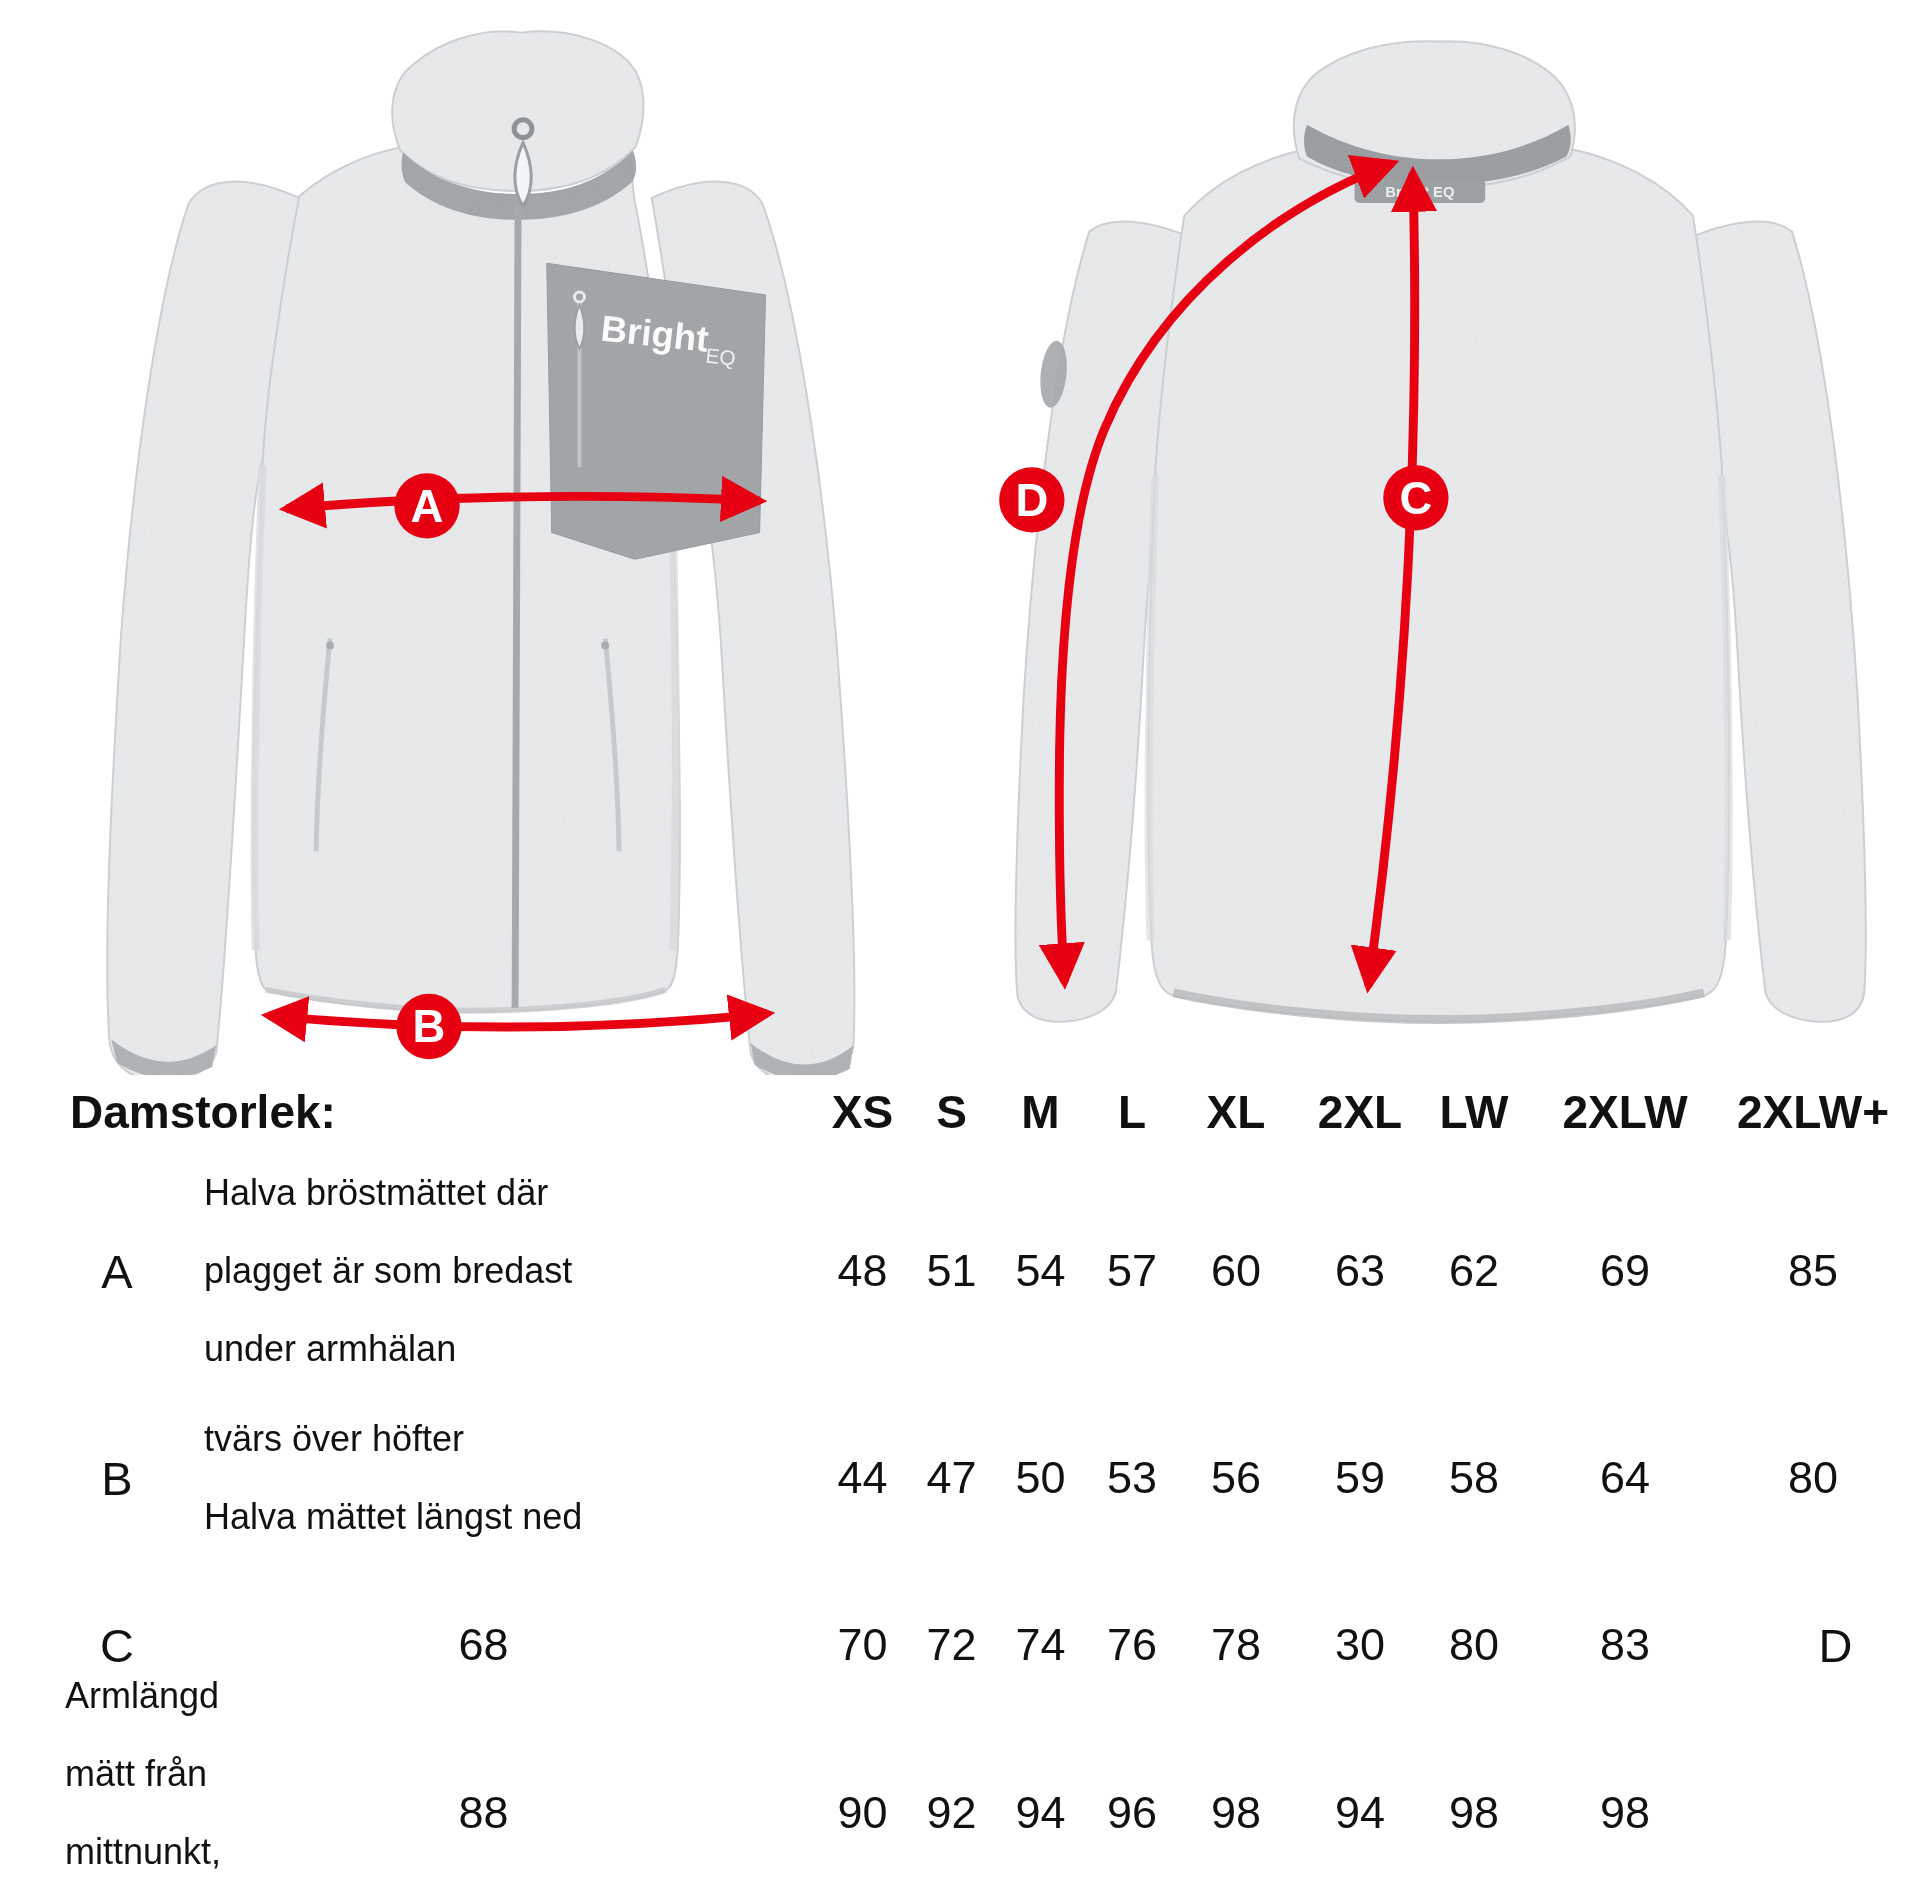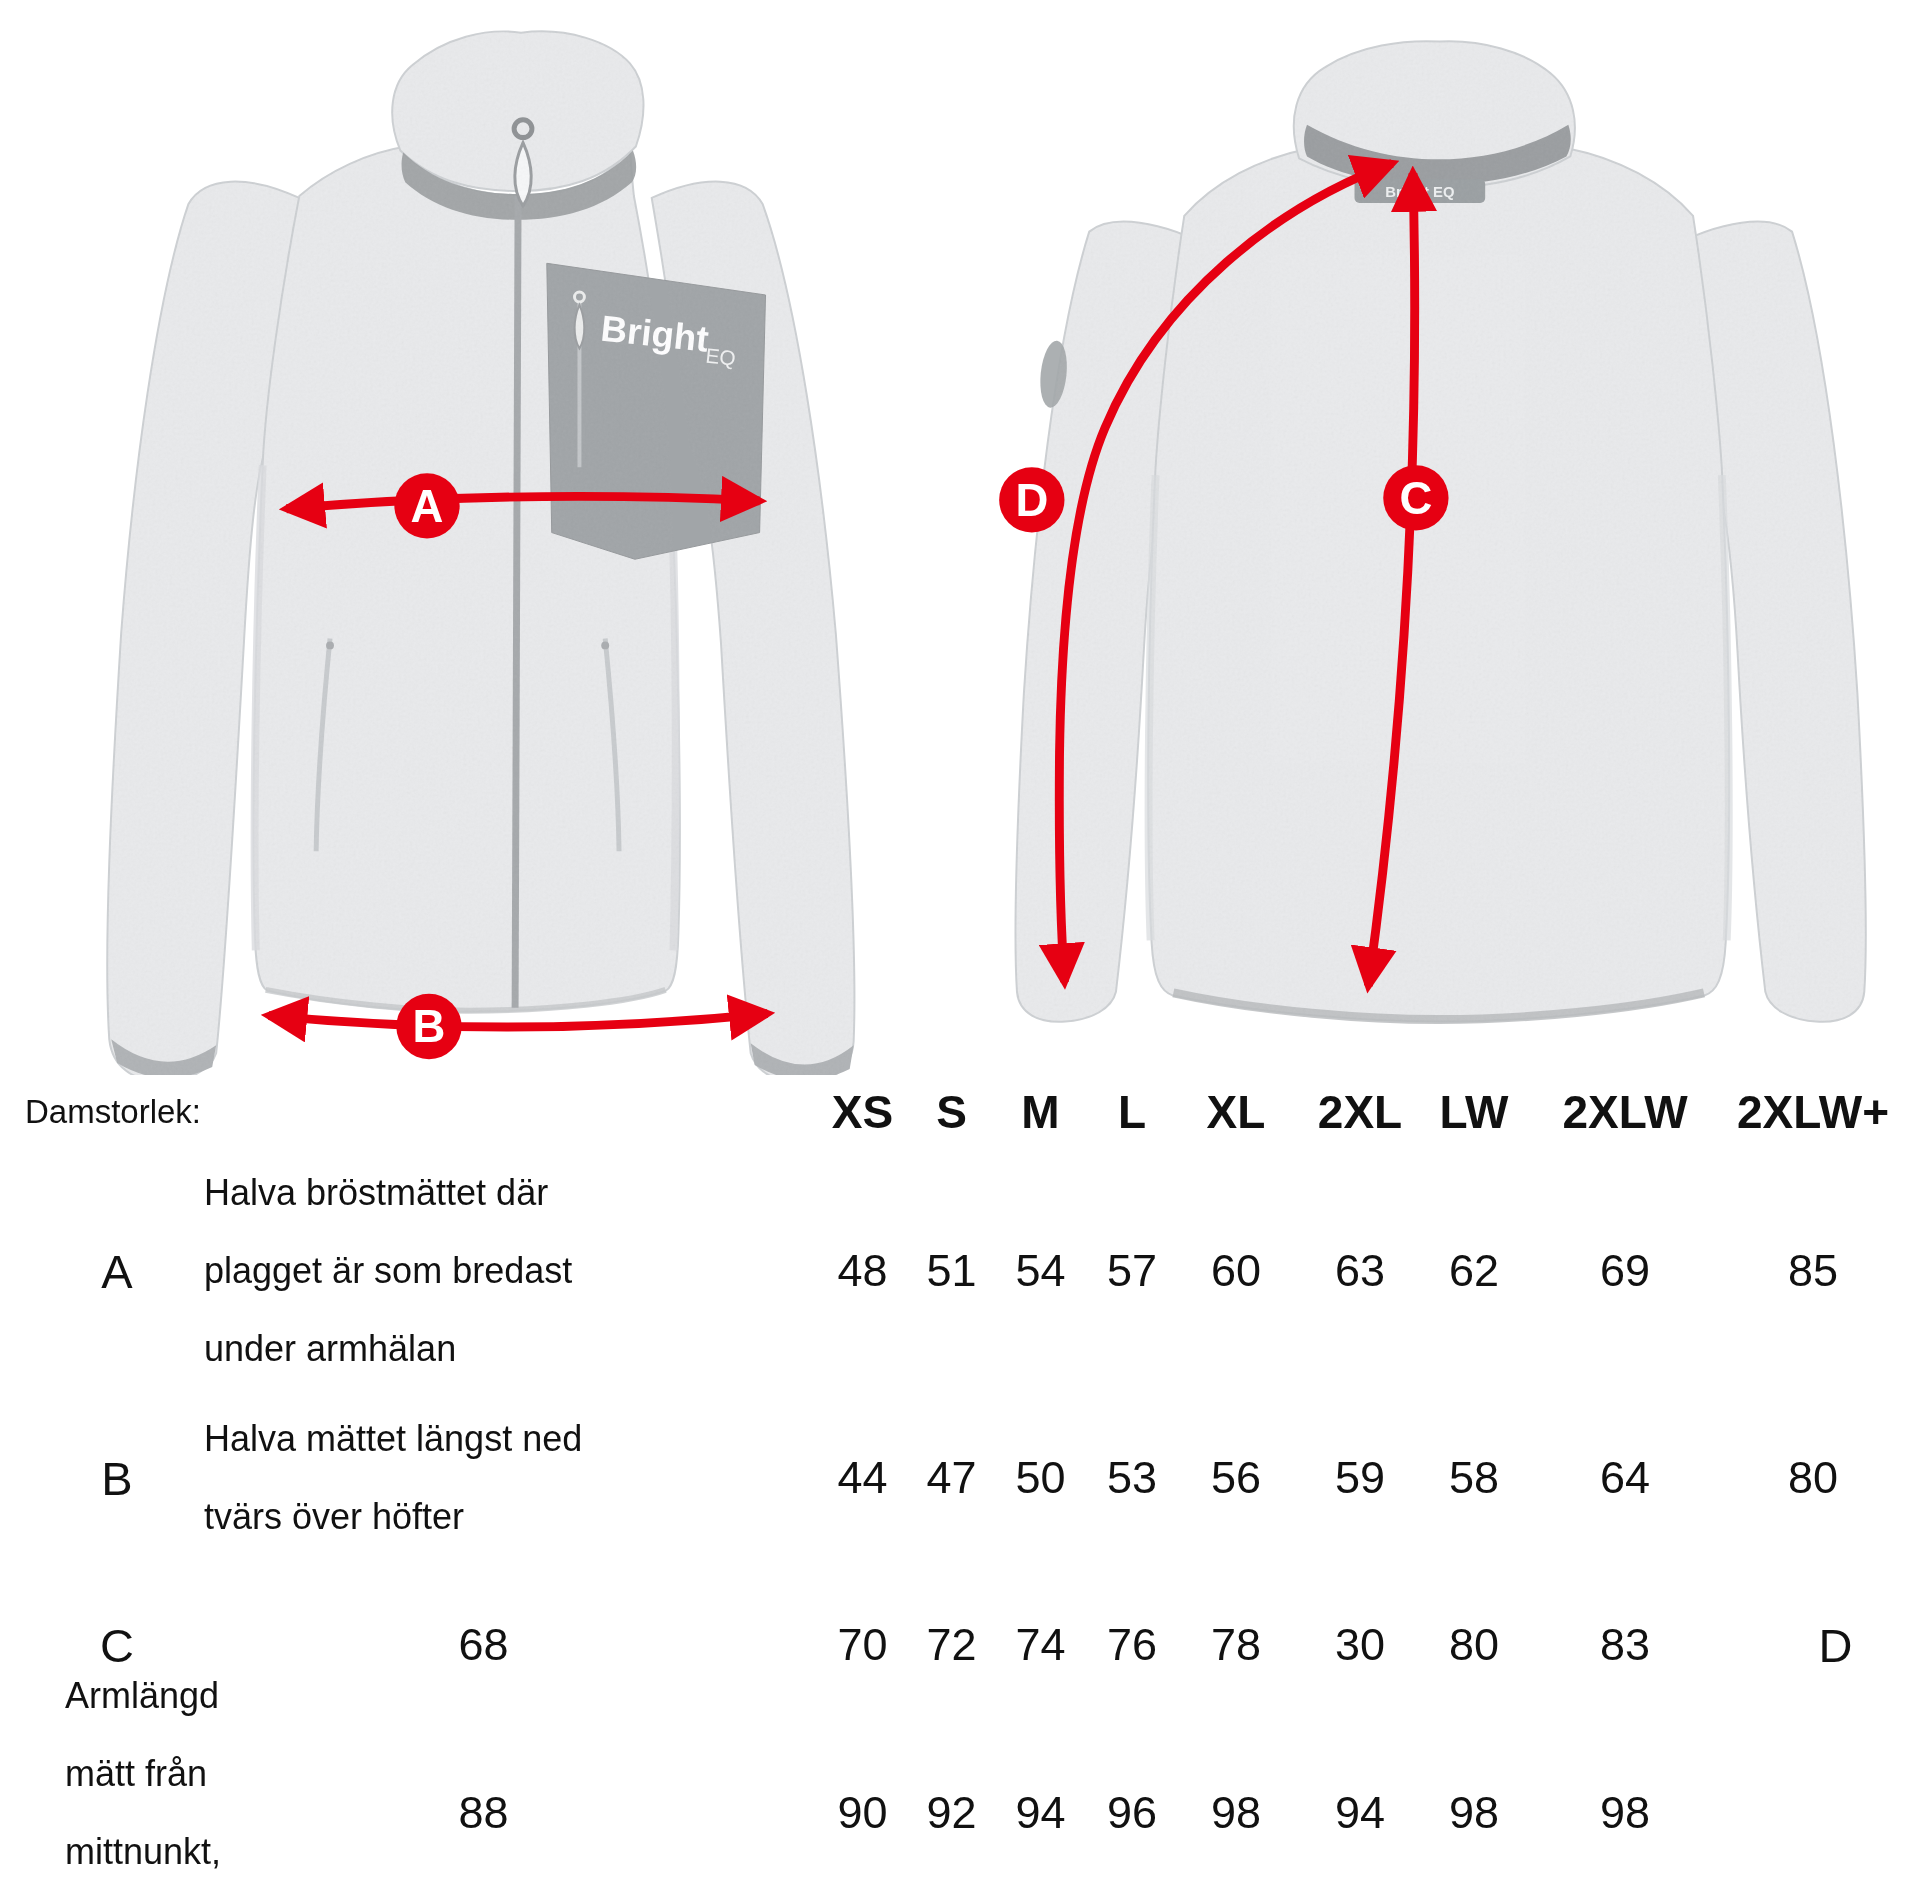--- a/index.html
+++ b/index.html
@@ -4,21 +4,21 @@
 <style>
   html,body{margin:0;padding:0;background:#ffffff;}
   body{width:1931px;height:1900px;position:relative;overflow:hidden;
        font-family:"Liberation Sans",sans-serif;color:#111;}
   svg{font-family:"Liberation Sans",sans-serif;}
   .diagram-wrap{position:absolute;top:0;left:0;width:1931px;height:1075px;}
   .size-table{position:absolute;top:1075px;left:25px;display:grid;
     grid-template-columns:139px 639px 119px 59px 119px 64px 144px 104px 124px 178px 198px;
     grid-template-rows:73px 246px 168px 166px 170px;}
   .cell{display:flex;align-items:center;justify-content:center;font-size:45px;}
-  .title-cell{grid-column:1/3;justify-content:flex-start;font-weight:normal;font-size:33px;}
+  .title-cell{grid-column:1/3;justify-content:flex-start;font-weight:bold;font-size:46px;margin-left:45px;}
   .size-header{font-weight:bold;font-size:46px;text-align:center;}
   .letter-cell{font-size:47px;padding-left:45px;}
   .desc-cell{justify-content:center;align-items:flex-start;flex-direction:column;
     padding-left:40px;font-size:36px;line-height:78px;}
   .num-cell{font-size:45px;}
 </style>
 </head>
 <body>
 
 <div class="diagram-wrap">
@@ -151,22 +151,22 @@
   <div class="cell num-cell">54</div>
   <div class="cell num-cell">57</div>
   <div class="cell num-cell">60</div>
   <div class="cell num-cell">63</div>
   <div class="cell num-cell">62</div>
   <div class="cell num-cell">69</div>
   <div class="cell num-cell">85</div>
 
   <div class="cell letter-cell">B</div>
   <div class="cell desc-cell">
+    <div>tvärs över höfter</div>
     <div>Halva mättet längst ned</div>
-    <div>tvärs över höfter</div>
   </div>
   <div class="cell num-cell">44</div>
   <div class="cell num-cell">47</div>
   <div class="cell num-cell">50</div>
   <div class="cell num-cell">53</div>
   <div class="cell num-cell">56</div>
   <div class="cell num-cell">59</div>
   <div class="cell num-cell">58</div>
   <div class="cell num-cell">64</div>
   <div class="cell num-cell">80</div>

